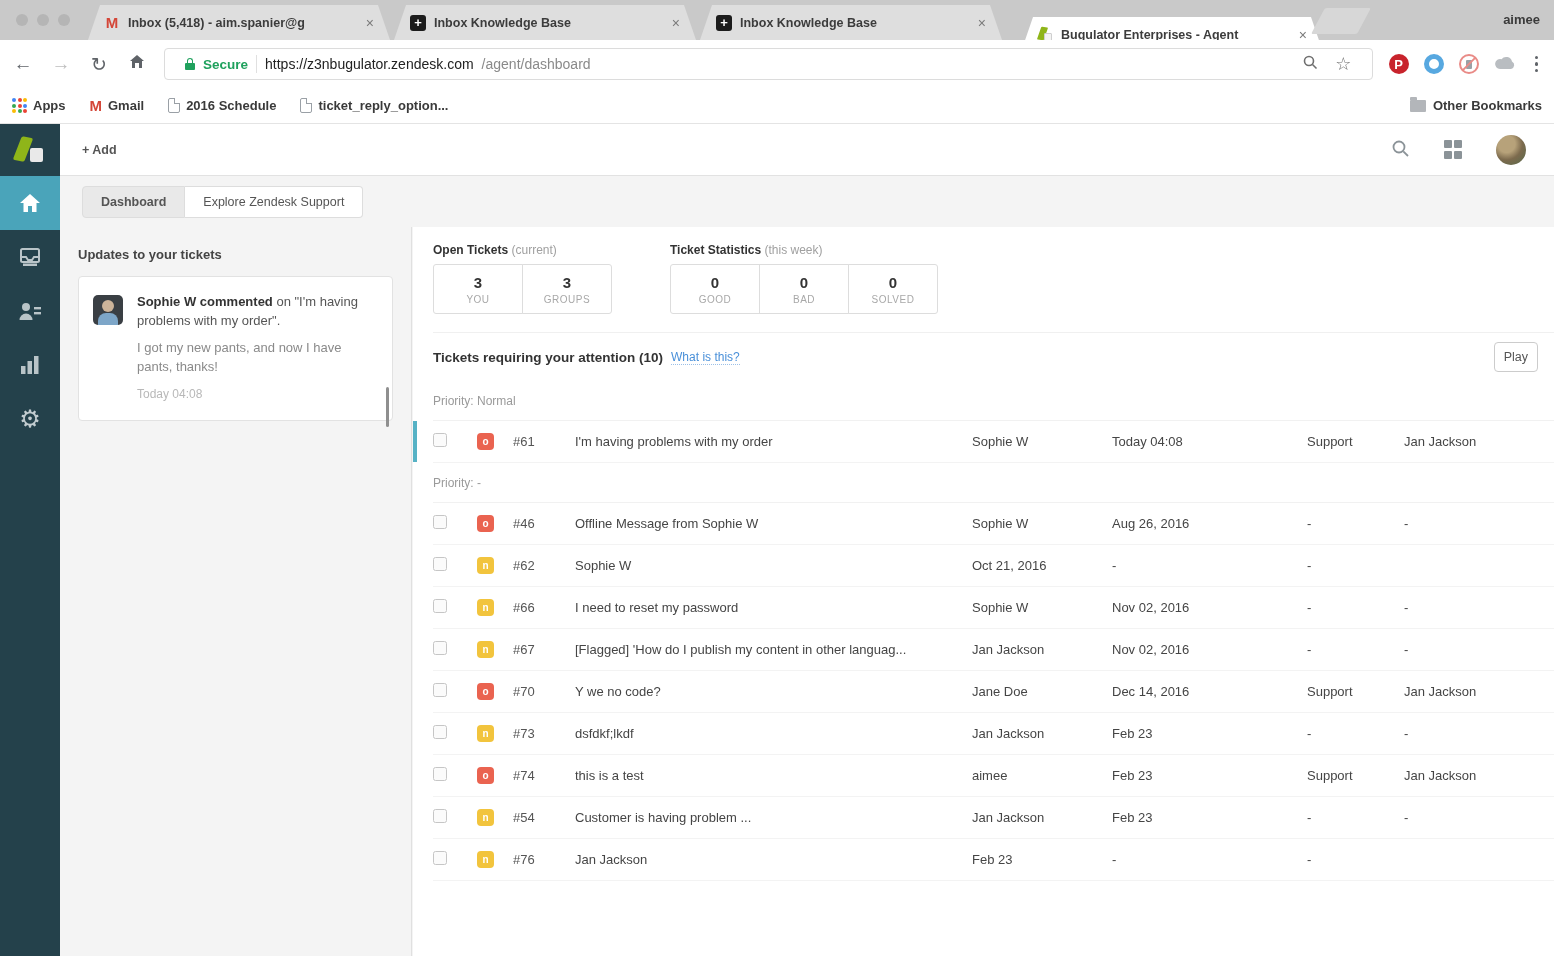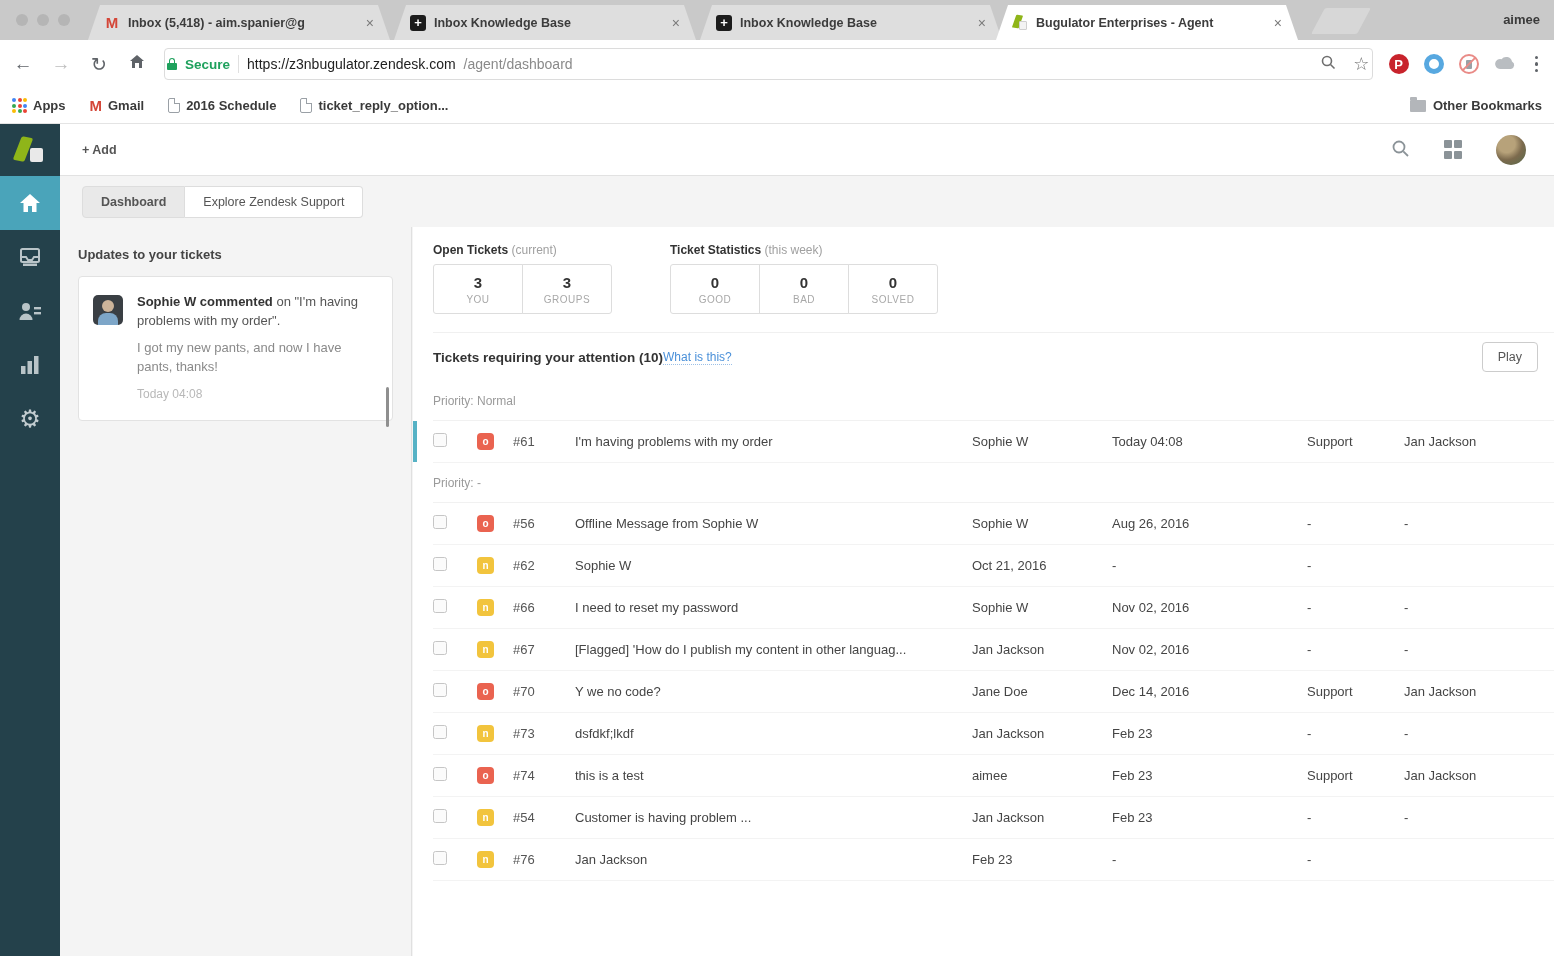--- a/index.html
+++ b/index.html
@@ -25,21 +25,21 @@
   .fav-zen .zleaf { position:absolute; left:2px; top:0; width:7px; height:13px; background:#8fb519; transform:skewX(-12deg) rotate(8deg); border-radius:1px; }
   .fav-zen .zpage { position:absolute; right:1px; bottom:1px; width:8px; height:9px; background:#f3f3f3; border:1px solid #cfcfcf; border-radius:1px; }
   .newtab-btn { position:absolute; left:1318px; top:8px; width:46px; height:26px; background:#d7d7d7; transform:skewX(-28deg); border-radius:2px; }
   .profile-name { position:absolute; right:14px; top:12px; font-weight:bold; color:#3a3a3a; font-size:13px; }
 
   .toolbar { position:absolute; left:0; top:40px; width:1554px; height:48px; background:#fff;
     display:flex; align-items:center; padding:0 12px; gap:16px; }
   .navic { font-size:19px; color:#5f6368; width:22px; text-align:center; }
   .navic.disabled { color:#bdbdbd; }
   .omnibox { flex:1; height:32px; border:1px solid #dcdcdc; border-radius:4px; background:#fff;
-    display:flex; align-items:center; padding:0 2px; gap:8px; }
+    display:flex; align-items:center; padding:0 20px; gap:8px; }
   .lock { position:relative; width:10px; height:12px; }
   .lock .body { position:absolute; bottom:0; width:10px; height:7px; background:#1fa15d; border-radius:1px; }
   .lock .shackle { position:absolute; top:0; left:2px; width:6px; height:6px; border:1.5px solid #1fa15d; border-bottom:none; border-radius:4px 4px 0 0; }
   .secure { color:#1fa15d; font-weight:bold; font-size:13.5px; }
   .omni-sep { width:1px; height:18px; background:#e0e0e0; }
   .url-host { color:#222; font-size:14px; }
   .url-path { color:#8a8a8a; font-size:14px; }
   .omni-right { margin-left:auto; display:flex; align-items:center; gap:16px; }
   .star { font-size:18px; color:#6f6f6f; }
   .ext-row { display:flex; align-items:center; gap:15px; }
@@ -114,22 +114,22 @@
   .stat-box { width:90px; height:50px; border:1px solid #ddd; background:#fff; margin-left:-1px;
     display:flex; flex-direction:column; align-items:center; justify-content:center; }
   .stat-box:first-child { margin-left:0; border-radius:3px 0 0 3px; }
   .stat-box:last-child { border-radius:0 3px 3px 0; }
   .stat-val { font-weight:bold; font-size:15px; color:#333; }
   .stat-lbl { font-size:10px; color:#a8a8a8; letter-spacing:.5px; margin-top:3px; }
 
   .table-section { margin-top:18px; border-top:1px solid #f0f0f0; padding-top:0; flex:1; display:flex; flex-direction:column; }
   .table-titlebar { display:flex; align-items:center; height:48px; padding-right:16px; }
   .tt-title { font-weight:bold; font-size:13.5px; color:#333; }
-  .tt-link { margin-left:0; color:#4a90d9; font-size:12px; border-bottom:1px dotted #9cc0e8; }
-  .play-btn { margin-left:auto; border:1px solid #ccc; border-radius:4px; background:#fff; padding:7px 15px;
+  .tt-link { margin-left:8px; color:#4a90d9; font-size:12px; border-bottom:1px dotted #9cc0e8; }
+  .play-btn { margin-left:auto; border:1px solid #ccc; border-radius:4px; background:#fff; padding:7px 9px;
     font-size:12.5px; color:#555; font-family:inherit; }
 
   .tgrid { display:grid; grid-template-columns:44px 36px 62px 1fr 140px 195px 97px 150px; align-items:center; }
   .thead { height:38px; border-bottom:1px solid #ececec; font-weight:bold; font-size:12px; color:#555; }
   .grow { height:40px; display:flex; align-items:center; border-bottom:1px solid #f1f1f1; color:#9a9a9a; font-size:12px; }
   .trow { height:42px; border-bottom:1px solid #f3f3f3; position:relative; font-size:13px; color:#454545; }
   .trow.hl:before { content:""; position:absolute; left:-20px; top:0; bottom:0; width:4px; background:#56b2c5; }
   .cell { white-space:nowrap; overflow:hidden; text-overflow:ellipsis; padding-right:10px; }
   .checkbox { width:14px; height:14px; border:1px solid #c6c6c6; border-radius:2.5px; background:#fbfbfb; display:inline-block; }
   .badge { width:17px; height:17px; border-radius:4px; color:#fff; font-size:10px; font-weight:bold;
@@ -156,21 +156,21 @@
   <div class="ctab inactive" style="left:394px; width:302px;">
     <span class="fav fav-plus">+</span>
     <span class="tlabel">Inbox Knowledge Base</span>
     <span class="tclose">×</span>
   </div>
   <div class="ctab inactive" style="left:700px; width:302px;">
     <span class="fav fav-plus">+</span>
     <span class="tlabel">Inbox Knowledge Base</span>
     <span class="tclose">×</span>
   </div>
-  <div class="ctab active" style="left:996px; width:302px;">
+  <div class="ctab active" style="left:1021px; width:302px;margin-top:12px;">
     <span class="fav fav-zen">
         <i class="zleaf" style="position:absolute"></i>
         <i class="zpage" style="position:absolute"></i>
       </span>
     <span class="tlabel">Bugulator Enterprises - Agent</span>
     <span class="tclose">×</span>
   </div>
   <span class="newtab-btn"></span>
   <span class="profile-name">aimee</span>
 </div>
@@ -409,21 +409,21 @@
 
   <div class="grow">
     <span class="grow-label">Priority: -</span>
   </div>
 
   <div class="tgrid trow">
     <span class="cell"><span class="checkbox"></span></span>
     <span class="cell">
               <span class="badge open">o</span>
             </span>
-    <span class="cell c-id">#56</span>
+    <span class="cell c-id">#46</span>
     <span class="cell c-subject">Offline Message from Sophie W</span>
     <span class="cell c-req">Sophie W</span>
     <span class="cell c-upd">Aug 26, 2016</span>
     <span class="cell c-grp">-</span>
     <span class="cell c-asg">-</span>
   </div>
 
   <div class="tgrid trow">
     <span class="cell"><span class="checkbox"></span></span>
     <span class="cell">

